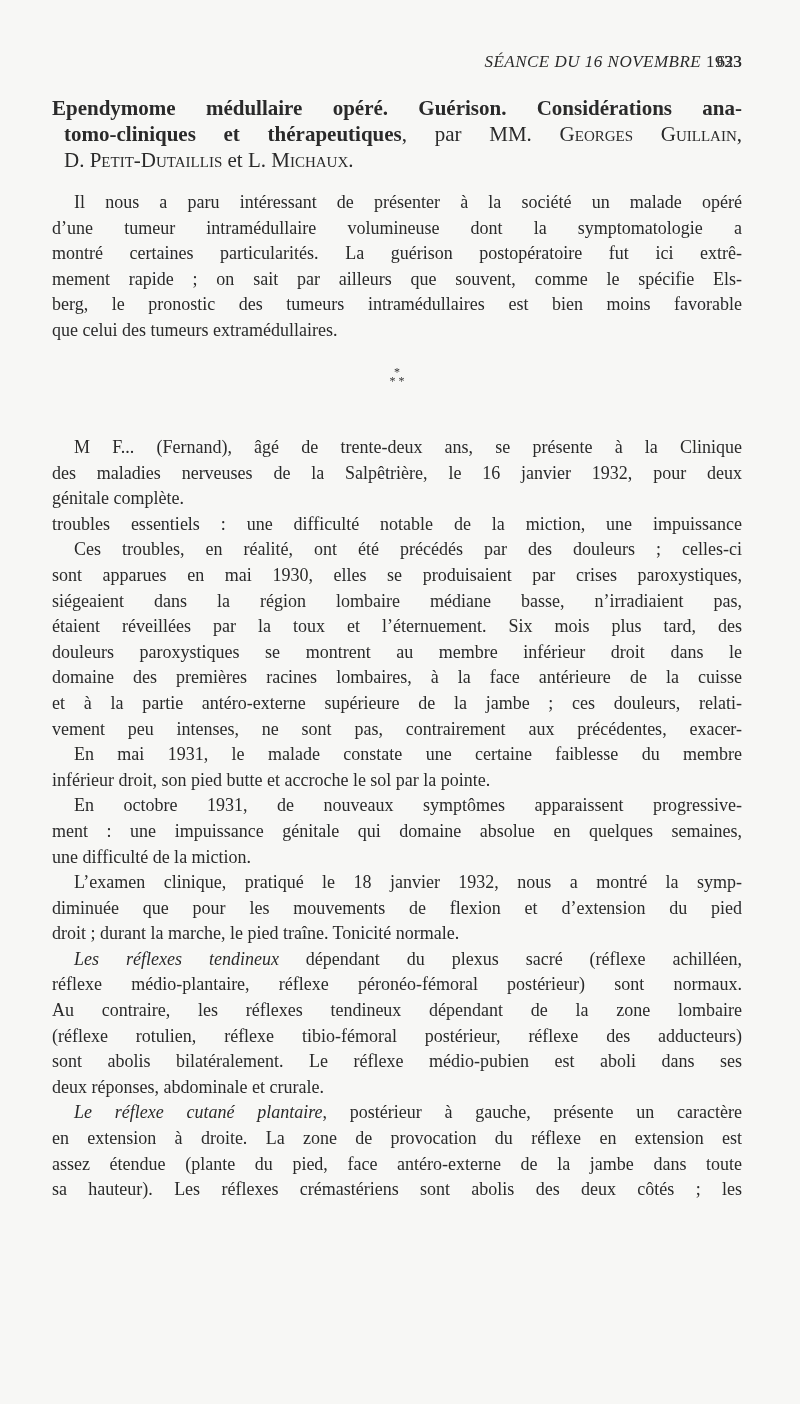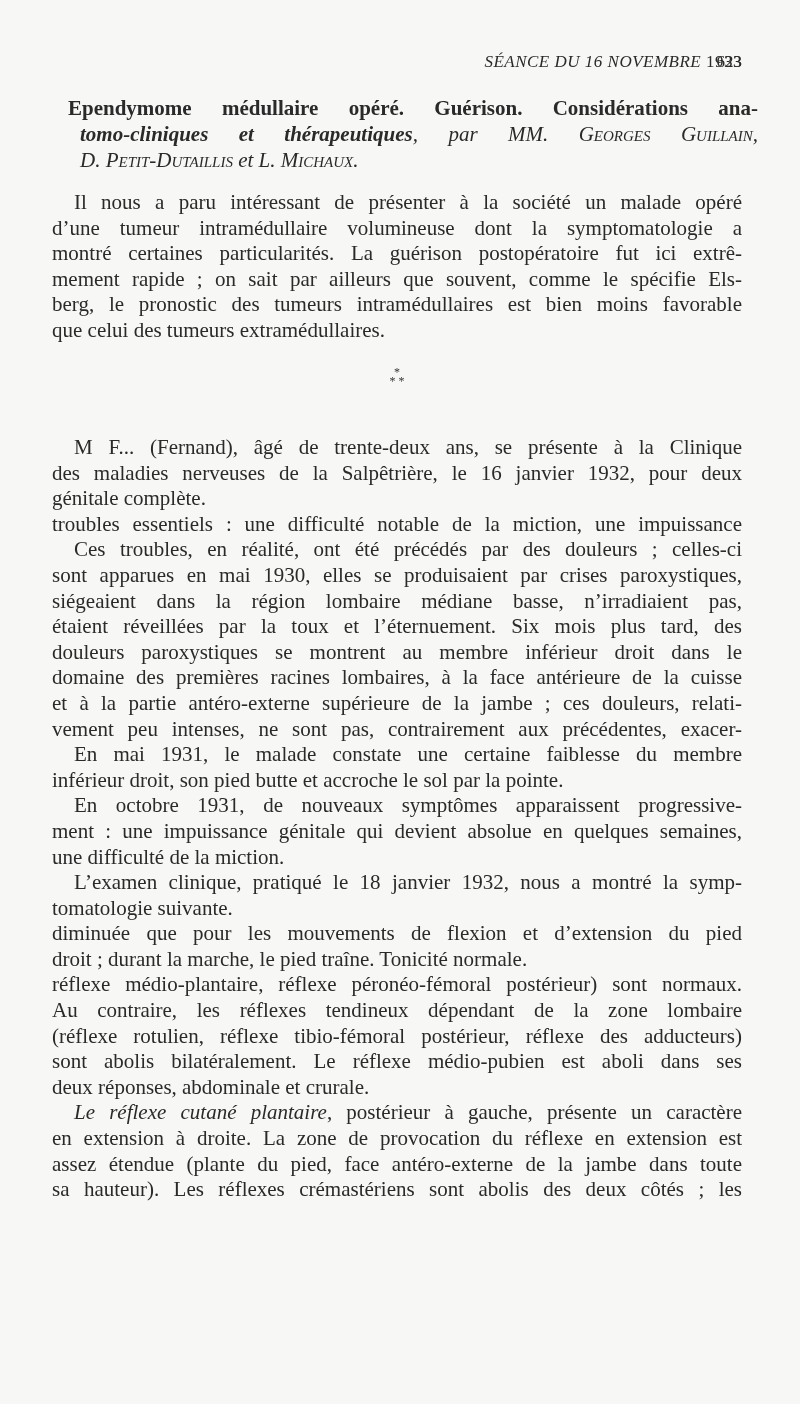--- a/index.html
+++ b/index.html
@@ -20,29 +20,29 @@
   .running-head .center {
     position: absolute; left: 0; right: 0; text-align: right;
     font-style: italic; letter-spacing: 0.5px;
   }
   .running-head .center .year { font-style: normal; }
   .running-head .pageno {
     position: absolute; right: 0; top: 0; text-align: right;
   }
   .title {
     position: absolute; top: 95px; left: 0; width: 690px;
-    font-size: 21px; line-height: 26px; text-align: justify; margin-left: 16px;
+    font-size: 21px; line-height: 26px; text-align: justify;
   }
   .title .bold { font-weight: bold; }
   .title .line { display: block; }
-  .title .indent { padding-left: 12px; font-style: italic; }
+  .title .indent { padding-left: 12px; }
   .sc { font-variant: small-caps; }
   .body {
     position: absolute; left: 0; width: 690px;
-    font-size: 21px; line-height: 25.6px; text-align: justify;
+    font-size: 18px; line-height: 25.6px; text-align: justify;
   }
   .body p { margin: 0; text-indent: 22px; }
   .line { display: block; text-align: justify; text-align-last: justify; }
   .line.last { text-align-last: left; }
   .stars {
     position: absolute; top: 368px; left: 0; width: 690px; text-align: center;
     font-size: 12px; line-height: 9px; color: #333;
   }
   em { font-style: italic; }
 </style>
@@ -97,32 +97,32 @@
       <span class="line" style="text-indent:0">domaine des premières racines lombaires, à la face antérieure de la cuisse</span>
       <span class="line" style="text-indent:0">et à la partie antéro-externe supérieure de la jambe ; ces douleurs, relati-</span>
       <span class="line" style="text-indent:0">vement peu intenses, ne sont pas, contrairement aux précédentes, exacer-</span>
     </p>
     <p>
       <span class="line">En mai 1931, le malade constate une certaine faiblesse du membre</span>
       <span class="line last" style="text-indent:0">inférieur droit, son pied butte et accroche le sol par la pointe.</span>
     </p>
     <p>
       <span class="line">En octobre 1931, de nouveaux symptômes apparaissent progressive-</span>
-      <span class="line" style="text-indent:0">ment : une impuissance génitale qui devient absolue en quelques semaines,</span>
+      <span class="line" style="text-indent:0">ment : une impuissance génitale qui domaine absolue en quelques semaines,</span>
       <span class="line last" style="text-indent:0">une difficulté de la miction.</span>
     </p>
     <p>
       <span class="line">L’examen clinique, pratiqué le 18 janvier 1932, nous a montré la symp-</span>
-      <span class="line last" style="text-indent:0">tomatologie suivante.</span>
     </p>
     <p>
       <span class="line" style="text-indent:0">diminuée que pour les mouvements de flexion et d’extension du pied</span>
       <span class="line last" style="text-indent:0">droit ; durant la marche, le pied traîne. Tonicité normale.</span>
     </p>
     <p>
+      <span class="line"><em>Les réflexes tendineux</em><span> dépendant du plexus sacré (réflexe achilléen,</span></span>
       <span class="line" style="text-indent:0">réflexe médio-plantaire, réflexe péronéo-fémoral postérieur) sont normaux.</span>
       <span class="line" style="text-indent:0">Au contraire, les réflexes tendineux dépendant de la zone lombaire</span>
       <span class="line" style="text-indent:0">(réflexe rotulien, réflexe tibio-fémoral postérieur, réflexe des adducteurs)</span>
       <span class="line" style="text-indent:0">sont abolis bilatéralement. Le réflexe médio-pubien est aboli dans ses</span>
       <span class="line last" style="text-indent:0">deux réponses, abdominale et crurale.</span>
     </p>
     <p>
       <span class="line"><em>Le réflexe cutané plantaire</em><span>, postérieur à gauche, présente un caractère</span></span>
       <span class="line" style="text-indent:0">en extension à droite. La zone de provocation du réflexe en extension est</span>
       <span class="line" style="text-indent:0">assez étendue (plante du pied, face antéro-externe de la jambe dans toute</span>

